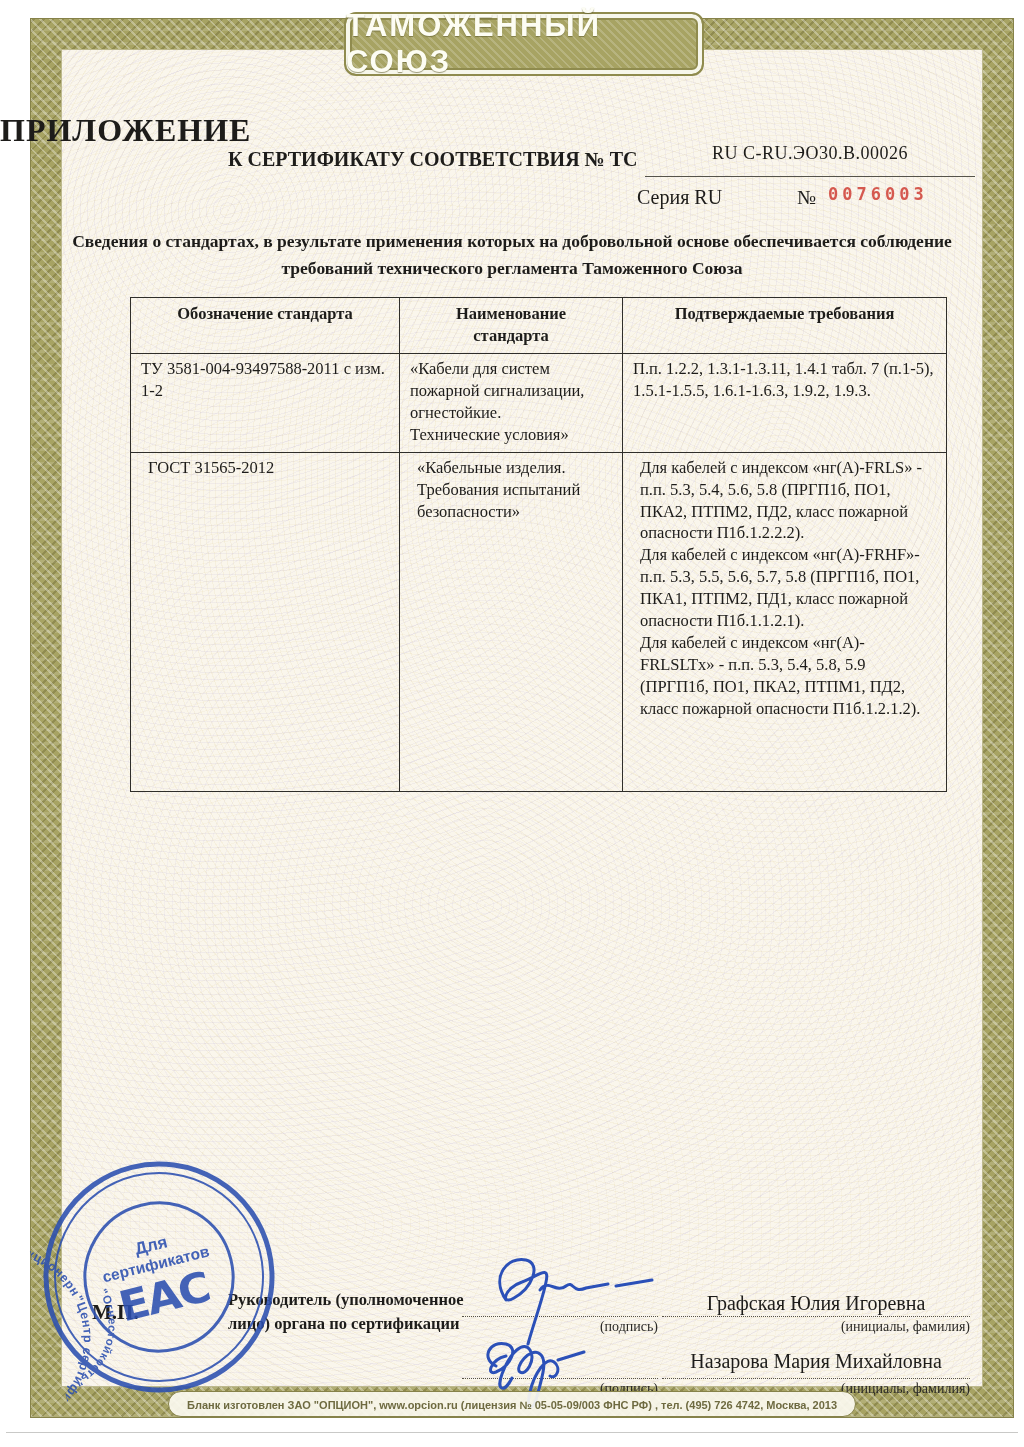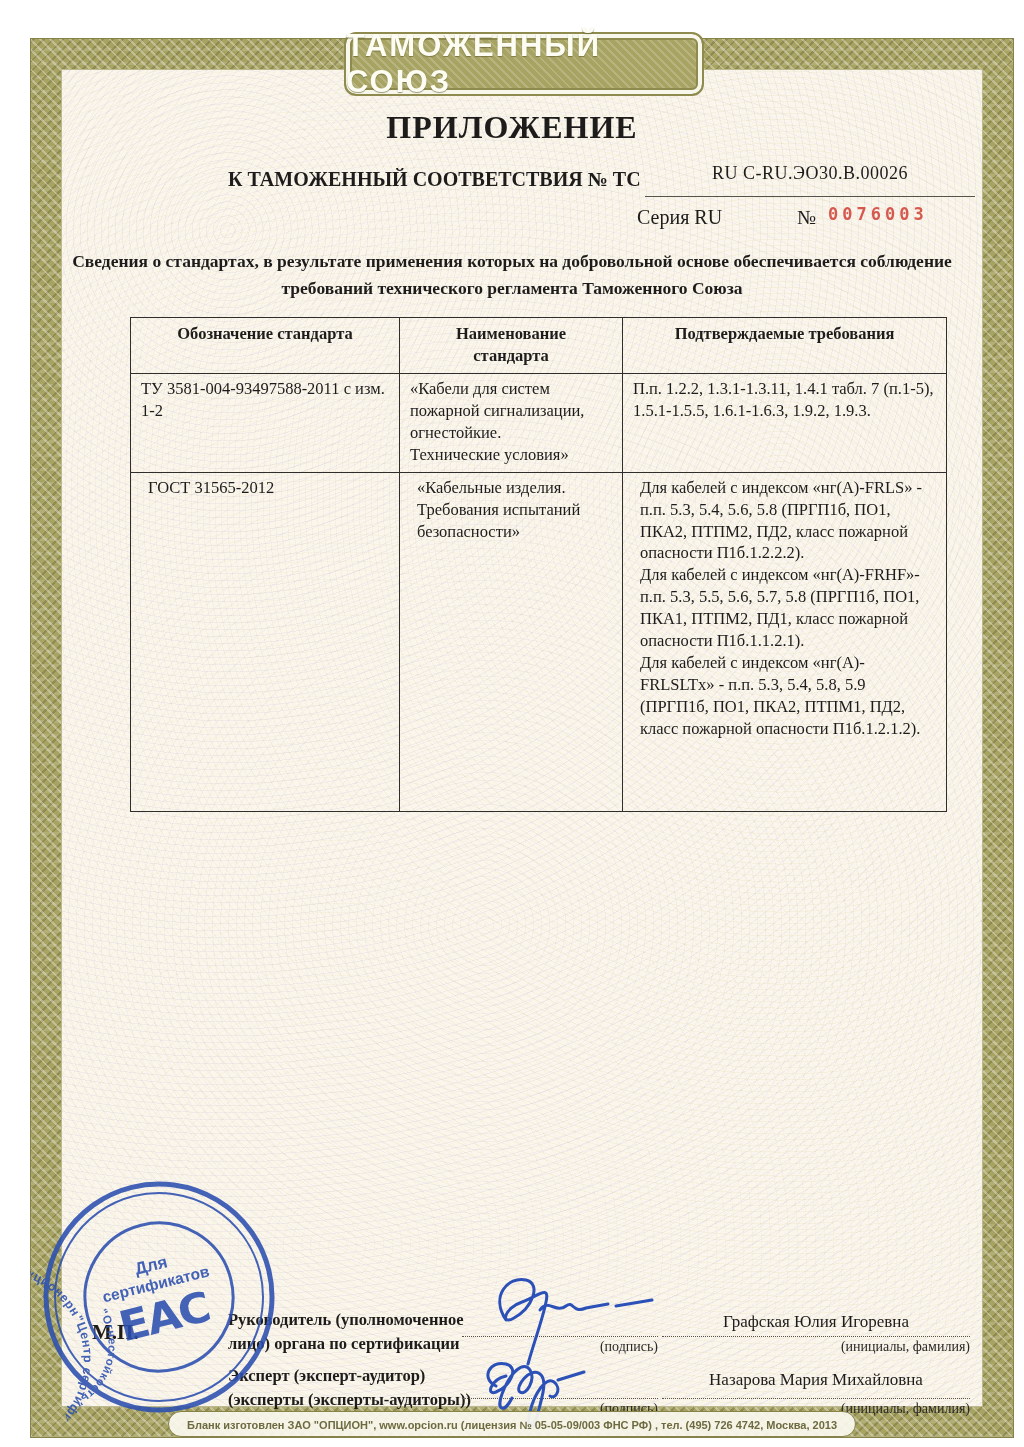--- a/index.html
+++ b/index.html
@@ -1,17 +1,17 @@
 <!DOCTYPE html>
 <html><head>
 <meta charset="utf-8">
 <style>
   html,body{margin:0;padding:0;}
   body{width:1024px;height:1447px;background:#ffffff;font-family:"Liberation Serif","DejaVu Serif",serif;color:#1d1c1a;position:relative;overflow:hidden;}
-  .page{position:absolute;inset:0;margin-top:20px;}
+  .page{position:absolute;inset:0;}
 
   
   .frame{position:absolute;left:30px;top:18px;width:984px;height:1400px;
     background-color:#a7a363;
     background-image:
       repeating-linear-gradient(45deg, rgba(255,255,255,.30) 0 2px, transparent 2px 7px),
       repeating-linear-gradient(-45deg, rgba(104,99,48,.38) 0 2px, transparent 2px 7px),
       repeating-linear-gradient(0deg, rgba(255,255,255,.12) 0 3px, transparent 3px 14px);
     border:1px solid #86824a; box-sizing:border-box;}
   .inner{position:absolute;left:30px;top:30px;right:30px;bottom:30px;
@@ -27,21 +27,21 @@
   .banner{position:absolute;left:344px;top:12px;width:356px;height:60px;z-index:5;
     background-color:#a7a363;
     background-image:repeating-linear-gradient(45deg, rgba(255,255,255,.18) 0 2px, transparent 2px 6px);
     border:2px solid #8f8b4e;border-radius:12px;
     box-shadow:inset 0 0 0 4px rgba(253,253,243,.95), inset 0 0 0 6px #8f8b4e;
     display:flex;align-items:center;justify-content:center;}
   .banner span{font-family:"Liberation Sans","DejaVu Sans",sans-serif;font-weight:bold;font-size:31px;
     color:#fdfdf3;letter-spacing:2px;text-shadow:0 1px 1px rgba(90,86,40,.6);}
 
   
-  .title{position:absolute;left:0;top:89px;width:100%;text-align:center;font-size:32px;font-weight:bold;letter-spacing:1px;}
+  .title{position:absolute;left:0;top:112px;width:100%;font-size:32px;font-weight:bold;letter-spacing:1px;}
   .cert-label{position:absolute;left:228px;top:148px;font-size:20px;font-weight:bold;}
   .cert-number{position:absolute;left:645px;top:143px;width:330px;text-align:center;font-size:18px;font-weight:normal;letter-spacing:.5px;}
   .cert-underline{position:absolute;left:645px;top:176px;width:330px;border-top:1.5px solid #55534a;}
   .series-label{position:absolute;left:637px;top:186px;font-size:20px;}
   .num-sign{position:absolute;left:797px;top:186px;font-size:20px;}
   .serial{position:absolute;left:828px;top:184px;font-family:"DejaVu Sans Mono",monospace;font-weight:bold;font-size:17px;letter-spacing:4px;}
 
   .intro{position:absolute;left:72px;top:228px;width:880px;text-align:center;font-size:17.5px;font-weight:bold;line-height:1.55;}
 
   
@@ -53,21 +53,21 @@
   .pre{white-space:pre-line;}
 
   
   .stamp{position:absolute;left:40px;top:1158px;z-index:3;opacity:.88;transform:rotate(-14deg);}
   .mp{position:absolute;left:92px;top:1300px;font-size:21px;font-weight:bold;z-index:2;}
 
   
   .role{position:absolute;font-size:16.5px;font-weight:bold;line-height:1.45;}
   .sigline{position:absolute;border-bottom:1.5px dotted #57544a;}
   .caption{position:absolute;font-size:14px;text-align:right;color:#2a2926;}
-  .name{position:absolute;font-size:17px;text-align:center;}
+  .name{position:absolute;font-size:20px;text-align:center;}
   .sig-svg{position:absolute;left:438px;top:1248px;z-index:4;}
 
   
   .footer-pill{position:absolute;left:50%;top:1391px;transform:translateX(-50%);z-index:6;
     background:rgba(252,250,240,.92);border:1.5px solid #86824a;border-radius:13px;
     padding:3px 18px;white-space:nowrap;}
   .footer-pill span{font-family:"Liberation Sans","DejaVu Sans",sans-serif;font-size:11px;color:#6e6a40;font-weight:bold;}
   .scan-line{position:absolute;left:6px;right:6px;top:1432px;border-top:1px solid #c9c9c7;}
 </style>
 </head>
@@ -78,21 +78,21 @@
   <div class="frame">
     <div class="inner"></div>
   </div>
 
   <div class="banner">
     <span>ТАМОЖЕННЫЙ СОЮЗ</span>
   </div>
 
   <div class="title">ПРИЛОЖЕНИЕ</div>
 
-  <div class="cert-label">К ТАМОЖЕННЫЙ СООТВЕТСТВИЯ  № ТС</div>
+  <div class="cert-label">К СЕРТИФИКАТУ СООТВЕТСТВИЯ  № ТС</div>
   <div class="cert-number">RU C-RU.ЭО30.В.00026</div>
   <div class="cert-underline"></div>
 
   <div class="series-label">Серия RU</div>
   <div class="num-sign">№</div>
   <div class="serial" style="color:#d5594f;">0076003</div>
 
   <div class="intro">Сведения о стандартах, в результате применения которых на добровольной основе обеспечивается соблюдение требований технического регламента Таможенного Союза</div>
 
   <table class="std">
@@ -149,22 +149,20 @@
   <div class="mp">М.П.</div>
 
   <div class="role pre" style="left:228px;top:1288px;">Руководитель (уполномоченное
 лицо) органа по сертификации</div>
   <div class="sigline" style="left:462px;top:1286px;width:196px;height:30px;"></div>
   <div class="caption" style="left:462px;top:1319px;width:196px;">(подпись)</div>
   <div class="sigline" style="left:662px;top:1286px;width:308px;height:30px;"></div>
   <div class="name" style="left:662px;top:1292px;width:308px;">Графская Юлия Игоревна</div>
   <div class="caption" style="left:662px;top:1319px;width:308px;">(инициалы, фамилия)</div>
 
-  <div class="role pre" style="left:228px;top:1344px;">Эксперт (эксперт-аудитор)
-(эксперты (эксперты-аудиторы))</div>
   <div class="sigline" style="left:462px;top:1348px;width:196px;height:30px;"></div>
   <div class="caption" style="left:462px;top:1381px;width:196px;">(подпись)</div>
   <div class="sigline" style="left:662px;top:1348px;width:308px;height:30px;"></div>
   <div class="name" style="left:662px;top:1350px;width:308px;">Назарова Мария Михайловна</div>
   <div class="caption" style="left:662px;top:1381px;width:308px;">(инициалы, фамилия)</div>
 
   <svg class="sig-svg" width="280" height="170" viewBox="0 0 280 170">
     <g fill="none" stroke="#2b50b8" stroke-width="3" stroke-linecap="round">
       <path d="M68,52 C52,28 70,8 88,12 C104,16 94,40 76,50 C62,58 66,40 84,34 C100,28 112,16 108,34 C105,50 96,74 90,96 M102,42 C110,30 118,46 128,38 C136,32 134,46 148,40 L170,36 M178,38 L214,32"></path>
       <path d="M58,118 C42,110 52,92 68,96 C82,100 72,118 58,124 C48,128 52,112 68,108 M74,130 C66,146 58,142 64,126 C72,104 86,92 92,102 C98,112 88,128 82,124 C76,120 92,98 102,106 C110,112 104,130 98,152 C94,164 88,160 92,144 C96,126 108,108 116,114 C124,120 118,132 112,128 M120,112 L146,104"></path>

